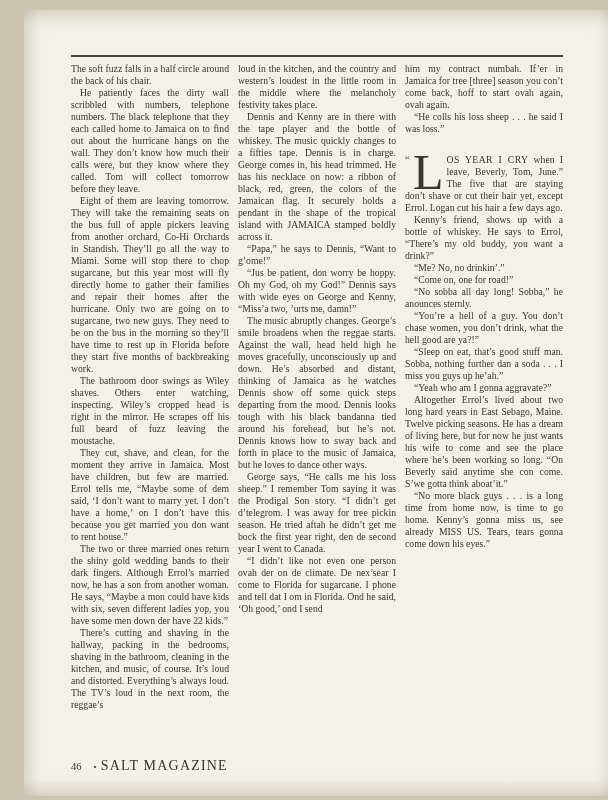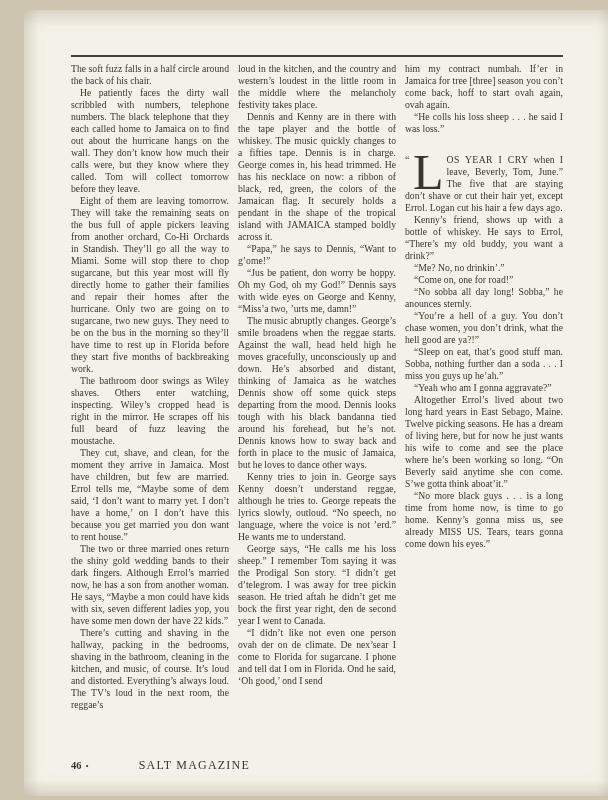--- a/index.html
+++ b/index.html
@@ -40,23 +40,23 @@
   }
   .dc-letter{
     display:block;font-size:50px;line-height:35px;
     color:#3a352d;
   }
   .lead-caps{letter-spacing:.4px;}
   .footer{
     position:absolute;left:47px;top:748px;
     font-size:10.5px;color:#3a352d;
   }
-  .footer .pg{font-weight:bold;margin-right:4px;}
+  .footer .pg{font-weight:normal;margin-right:12px;}
   .footer .sep{margin-right:4px;font-size:9px;}
-  .footer .mag{letter-spacing:1.2px;font-size:12px;margin-left:46px;}
+  .footer .mag{letter-spacing:1.2px;font-size:14px;}
 </style>
 </head>
 <body>
 
 <div class="page">
 
   <div class="rule"></div>
 
   <div class="col col1">
     <p class="p noindent">The soft fuzz falls in a half circle around the back of his chair.</p>
@@ -67,21 +67,20 @@
     <p class="p">The two or three married ones return the shiny gold wedding bands to their dark fingers. Although Errol’s married now, he has a son from another woman. He says, “Maybe a mon could have kids with six, seven different ladies yop, you have some men down der have 22 kids.”</p>
     <p class="p">There’s cutting and shaving in the hallway, packing in the bedrooms, shaving in the bathroom, cleaning in the kitchen, and music, of course. It’s loud and distorted. Everything’s always loud. The TV’s loud in the next room, the reggae’s</p>
   </div>
 
   <div class="col col2">
     <p class="p noindent">loud in the kitchen, and the country and western’s loudest in the little room in the middle where the melancholy festivity takes place.</p>
     <p class="p">Dennis and Kenny are in there with the tape player and the bottle of whiskey. The music quickly changes to a fifties tape. Dennis is in charge. George comes in, his head trimmed. He has his necklace on now: a ribbon of black, red, green, the colors of the Jamaican flag. It securely holds a pendant in the shape of the tropical island with JAMAICA stamped boldly across it.</p>
     <p class="p">“Papa,” he says to Dennis, “Want to g’ome!”</p>
     <p class="p">“Jus be patient, don worry be hoppy. Oh my God, oh my God!” Dennis says with wide eyes on George and Kenny, “Miss’a two, ’urts me, damn!”</p>
     <p class="p">The music abruptly changes. George’s smile broadens when the reggae starts. Against the wall, head held high he moves gracefully, unconsciously up and down. He’s absorbed and distant, thinking of Jamaica as he watches Dennis show off some quick steps departing from the mood. Dennis looks tough with his black bandanna tied around his forehead, but he’s not. Dennis knows how to sway back and forth in place to the music of Jamaica, but he loves to dance other ways.</p>
-    <p class="p">Kenny tries to join in. George says Kenny doesn’t understand reggae, although he tries to. George repeats the lyrics slowly, outloud. “No speech, no language, where the voice is not ’erd.” He wants me to understand.</p>
     <p class="p">George says, “He calls me his loss sheep.” I remember Tom saying it was the Prodigal Son story. “I didn’t get d’telegrom. I was away for tree pickin season. He tried aftah he didn’t get me bock the first year right, den de second year I went to Canada.</p>
     <p class="p">“I didn’t like not even one person ovah der on de climate. De nex’sear I come to Florida for sugarcane. I phone and tell dat I om in Florida. Ond he said, ‘Oh good,’ ond I send</p>
   </div>
 
   <div class="col col3">
     <p class="p noindent">him my contract numbah. If’er in Jamaica for tree [three] season you con’t come back, hoff to start ovah again, ovah again.</p>
     <p class="p">“He colls his loss sheep . . . he said I was loss.”</p>
 
     <p class="p dropcap-para">
       <span class="dc">

